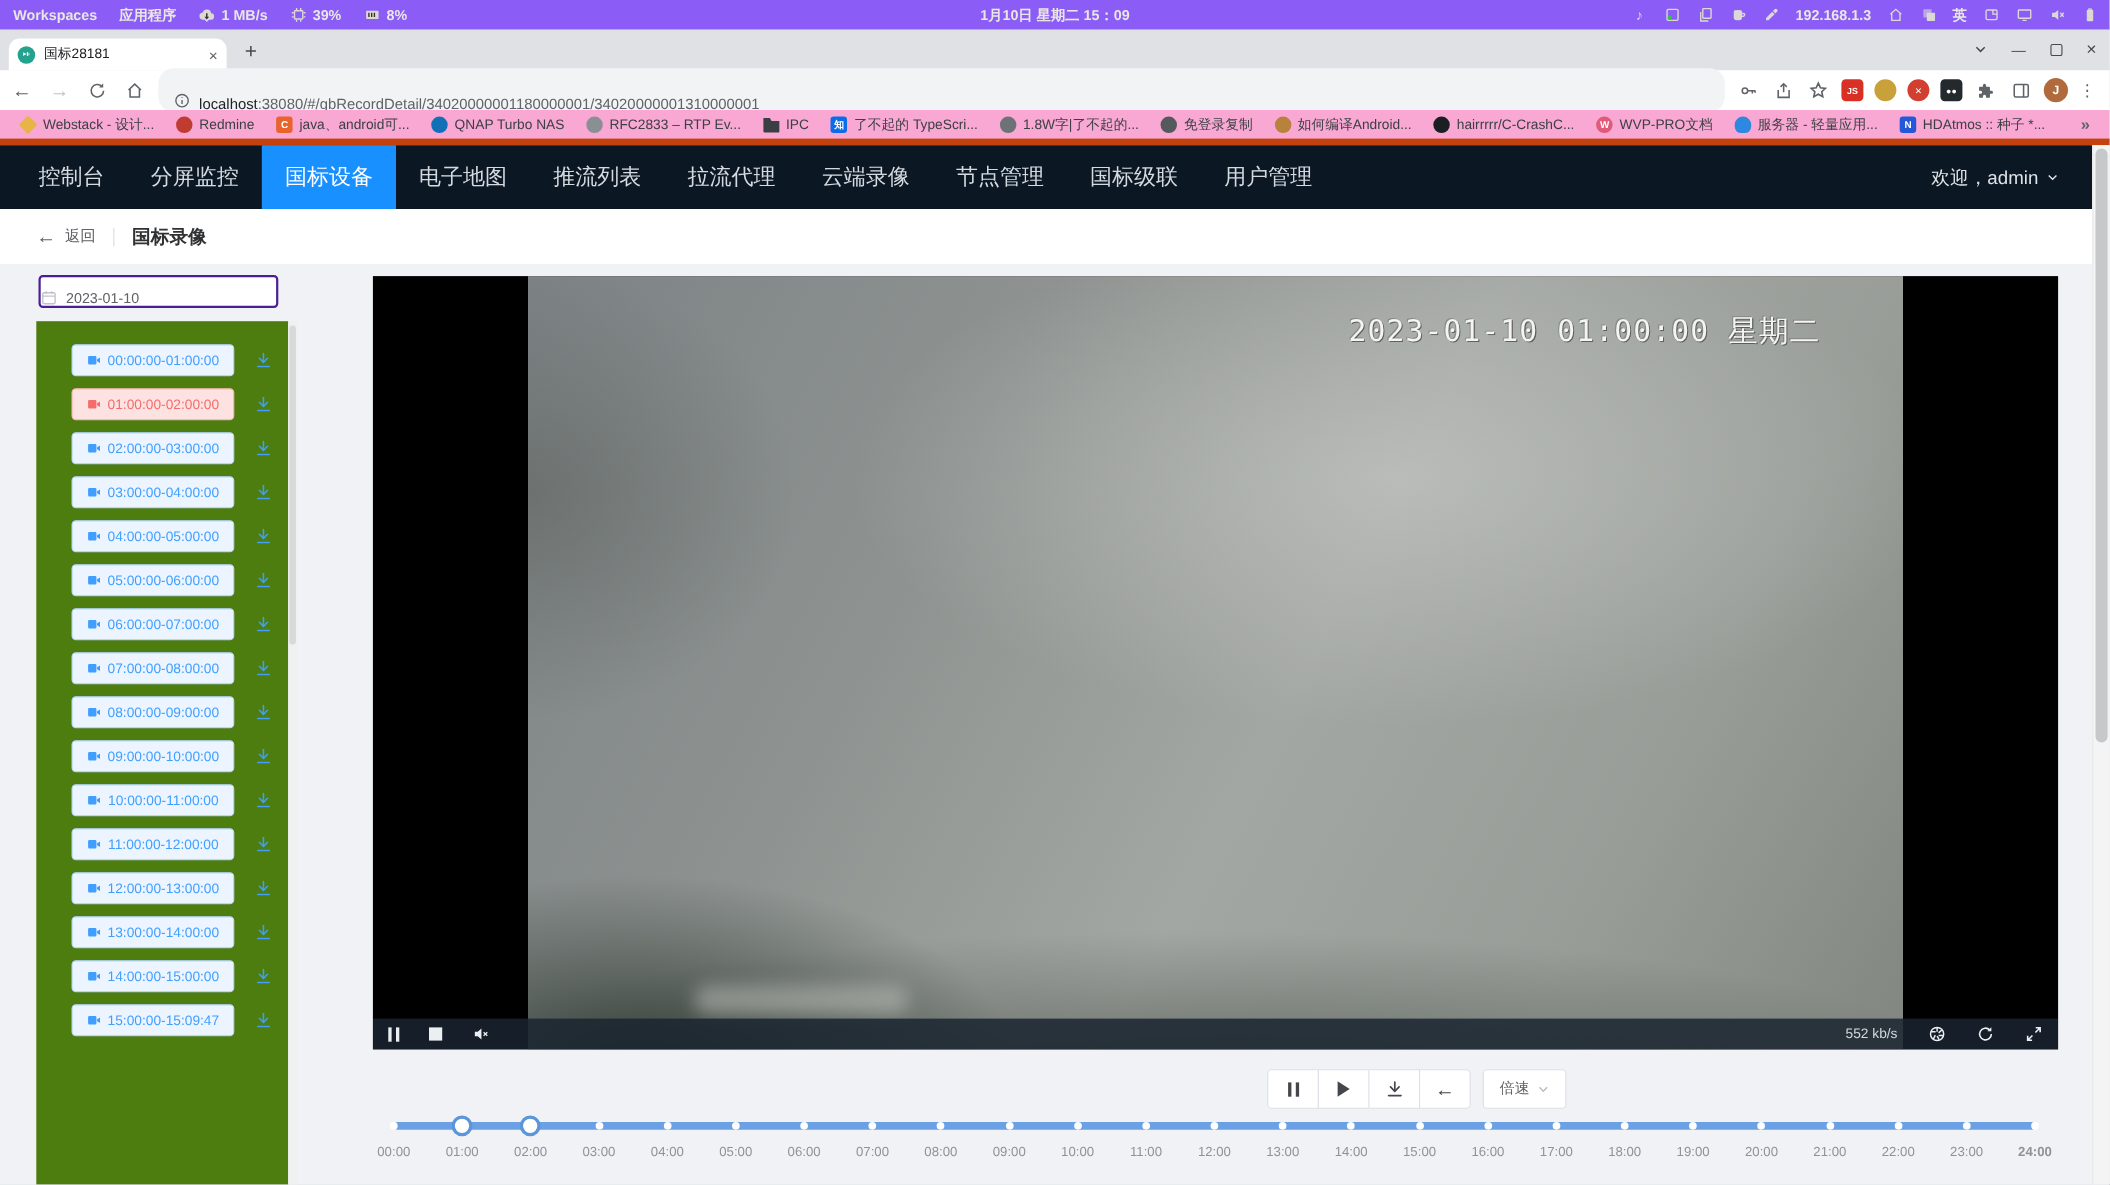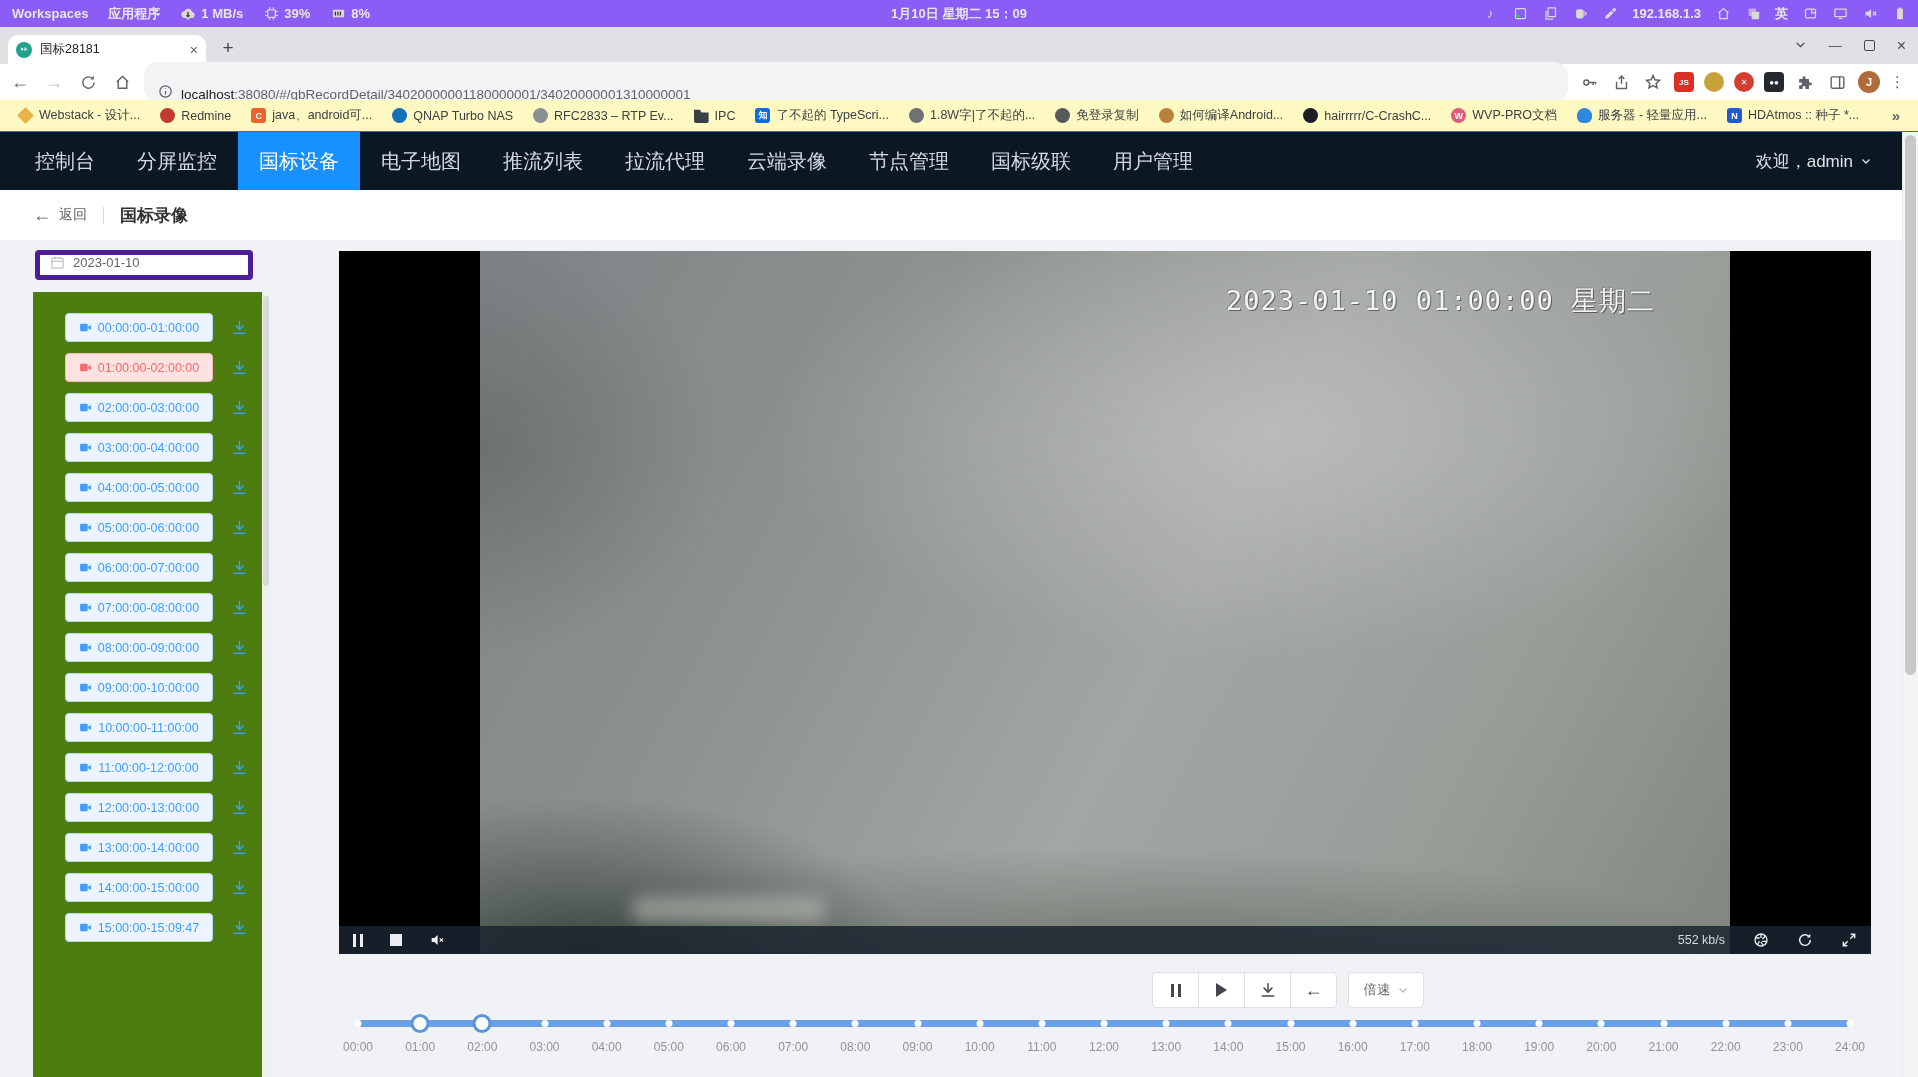--- a/index.html
+++ b/index.html
@@ -42,22 +42,22 @@
   .url{font-size:13.5px;white-space:nowrap;overflow:hidden}
   .url .host{color:#202124}
   .url .rest{color:#5f6368}
   .tb-icons{display:flex;align-items:center;gap:10px;margin-left:10px}
   .tbi{width:22px;height:22px;display:flex;align-items:center;justify-content:center;color:#5f6368}
   .ext{width:20px;height:20px;border-radius:4px;display:flex;align-items:center;justify-content:center;
     color:#fff;font-size:8px;font-weight:bold;flex:none}
   .avatar{width:22px;height:22px;border-radius:50%;background:#b06a3b;color:#fff;display:flex;
     align-items:center;justify-content:center;font-size:11px;font-weight:bold}
   .kebab{color:#5f6368;font-size:15px;letter-spacing:0;width:14px;text-align:center}
-  .bookmarks{position:absolute;left:0;top:100px;width:100%;height:32px;background:#fef9c3;
-    border-bottom:1px solid #c2410c;display:flex;align-items:center;padding-left:10px;gap:4px}
+  .bookmarks{position:absolute;left:0;top:100px;width:100%;height:32px;background:#f9a8d4;
+    border-bottom:6px solid #c2410c;display:flex;align-items:center;padding-left:10px;gap:4px}
   .bm{display:flex;align-items:center;gap:6px;padding:3px 8px;border-radius:4px}
   .bm-lb{font-size:12.5px;color:#3c4043;white-space:nowrap}
   .bm-ic{width:15px;height:15px;border-radius:3px;display:flex;align-items:center;
     justify-content:center;color:#fff;font-size:9px;font-weight:bold;flex:none}
   .bm-ic.circle{border-radius:50%}
   .bm-ic.diamond{transform:rotate(45deg) scale(.8);border-radius:2px}
   .bm-ic.folder{clip-path:polygon(0 12%,42% 12%,52% 30%,100% 30%,100% 100%,0 100%);border-radius:2px}
   .bm-ic.cloud{border-radius:50% 50% 40% 40%}
   .bm-overflow{margin-left:auto;margin-right:18px;color:#5f6368;font-size:15px;font-weight:bold}
 
@@ -74,21 +74,21 @@
     display:flex;align-items:center;padding-left:33px;box-shadow:0 1px 3px rgba(0,0,0,.06)}
   .backarrow{color:#606266;font-size:18px;margin-right:8px}
   .backlabel{font-size:14px;color:#606266}
   .hdr-div{width:1px;height:17px;background:#d8dbe0;margin:0 16px}
   .pagetitle{font-size:17px;font-weight:bold;color:#303133}
 
   
   .content{position:absolute;left:0;top:240px;right:16px;bottom:0;background:#f0f2f5}
 
   .dateinput{position:absolute;left:35px;top:250px;width:218px;height:30px;background:#fff;
-    border:5px solid #4c1d95;border-radius:4px;display:flex;align-items:flex-start;padding-left:10px;gap:8px}
+    border:2px solid #4c1d95;border-radius:4px;display:flex;align-items:flex-end;gap:8px}
   .dateinput .cal{color:#c0c4cc;display:flex}
   .dateinput .val{font-size:13px;color:#606266}
 
   .sidecard{position:absolute;left:33px;top:292px;width:229px;bottom:0;background:#4d7c0f;padding-top:21px}
   .sidescroll{position:absolute;left:262px;top:292px;width:8px;bottom:0;background:#f0f0f0}
   .sidescroll .thumb{position:absolute;left:1px;top:4px;width:6px;height:290px;background:#d9d9d9;border-radius:3px}
   .recrow{display:flex;align-items:center;height:29px;margin:0 0 11px 32px}
   .recbtn{display:inline-flex;align-items:center;justify-content:center;gap:6px;width:148px;height:29px;
     border-radius:4px;font-size:12.5px;background:#ecf5ff;border:1px solid #b3d8ff;color:#409eff;white-space:nowrap}
   .recbtn.active{background:#fde2e2;border-color:#f8b8b8;color:#f56c6c}
@@ -874,21 +874,21 @@
       <span class="tlabel" style="left: 79.1667%;">19:00</span>
       <span class="tdot" style="left: 83.3333%;"></span>
       <span class="tlabel" style="left: 83.3333%;">20:00</span>
       <span class="tdot" style="left: 87.5%;"></span>
       <span class="tlabel" style="left: 87.5%;">21:00</span>
       <span class="tdot" style="left: 91.6667%;"></span>
       <span class="tlabel" style="left: 91.6667%;">22:00</span>
       <span class="tdot" style="left: 95.8333%;"></span>
       <span class="tlabel" style="left: 95.8333%;">23:00</span>
       <span class="tdot" style="left: 100%;"></span>
-      <span class="tlabel" style="left: 100%;">24:00</span>
+      <span class="tlabel" style="left: 100%; font-weight: bold;">24:00</span>
       <span class="thandle" style="left: 4.16667%;"></span>
       <span class="thandle" style="left: 8.33333%;"></span>
     </div>
 
   <div class="pagescroll">
       <div class="thumb"></div>
     </div>
 
 </div>
 

